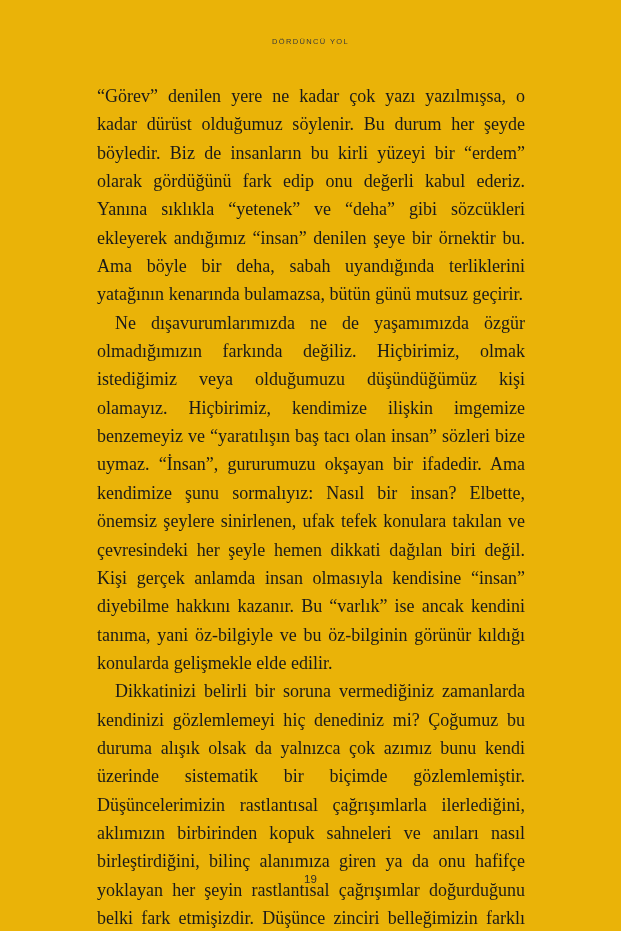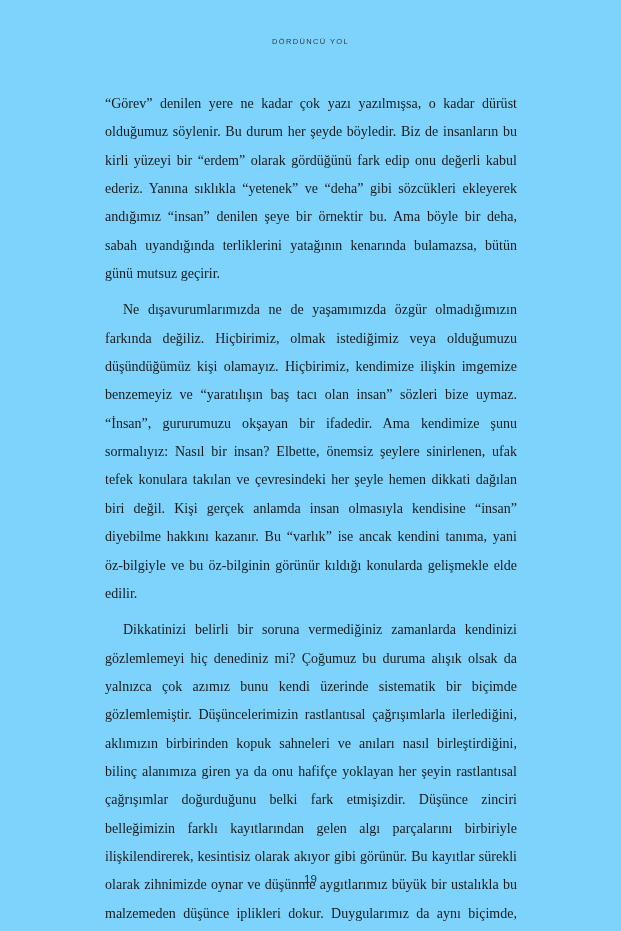--- a/index.html
+++ b/index.html
@@ -13,21 +13,21 @@
     overflow: hidden;
     font-family: "Liberation Serif", "DejaVu Serif", serif;
     color: #1a1a1a;
     -webkit-font-smoothing: antialiased;
   }
 
   .page {
     position: relative;
     width: 621px;
     height: 931px;
-    background: #7dd3fc;
+    background: #eab308;
     box-sizing: border-box;
   }
 
   
   .running-header {
     position: absolute;
     top: 38px;
     left: 0;
     width: 621px;
     text-align: center;
@@ -42,24 +42,24 @@
 
   
   .text-column {
     position: absolute;
     top: 82px;
     left: 97px;
     width: 428px;
   }
 
   .para {
-    margin: 8px;
+    margin: 0;
     text-align: justify;
     text-justify: inter-word;
-    font-size: 14px;
+    font-size: 18px;
     line-height: 28.35px;
     letter-spacing: 0.01px;
     word-spacing: 0.1px;
     hyphens: none;
   }
   .para + .para {
     text-indent: 18px;
   }
   
   .para.justify-last {

